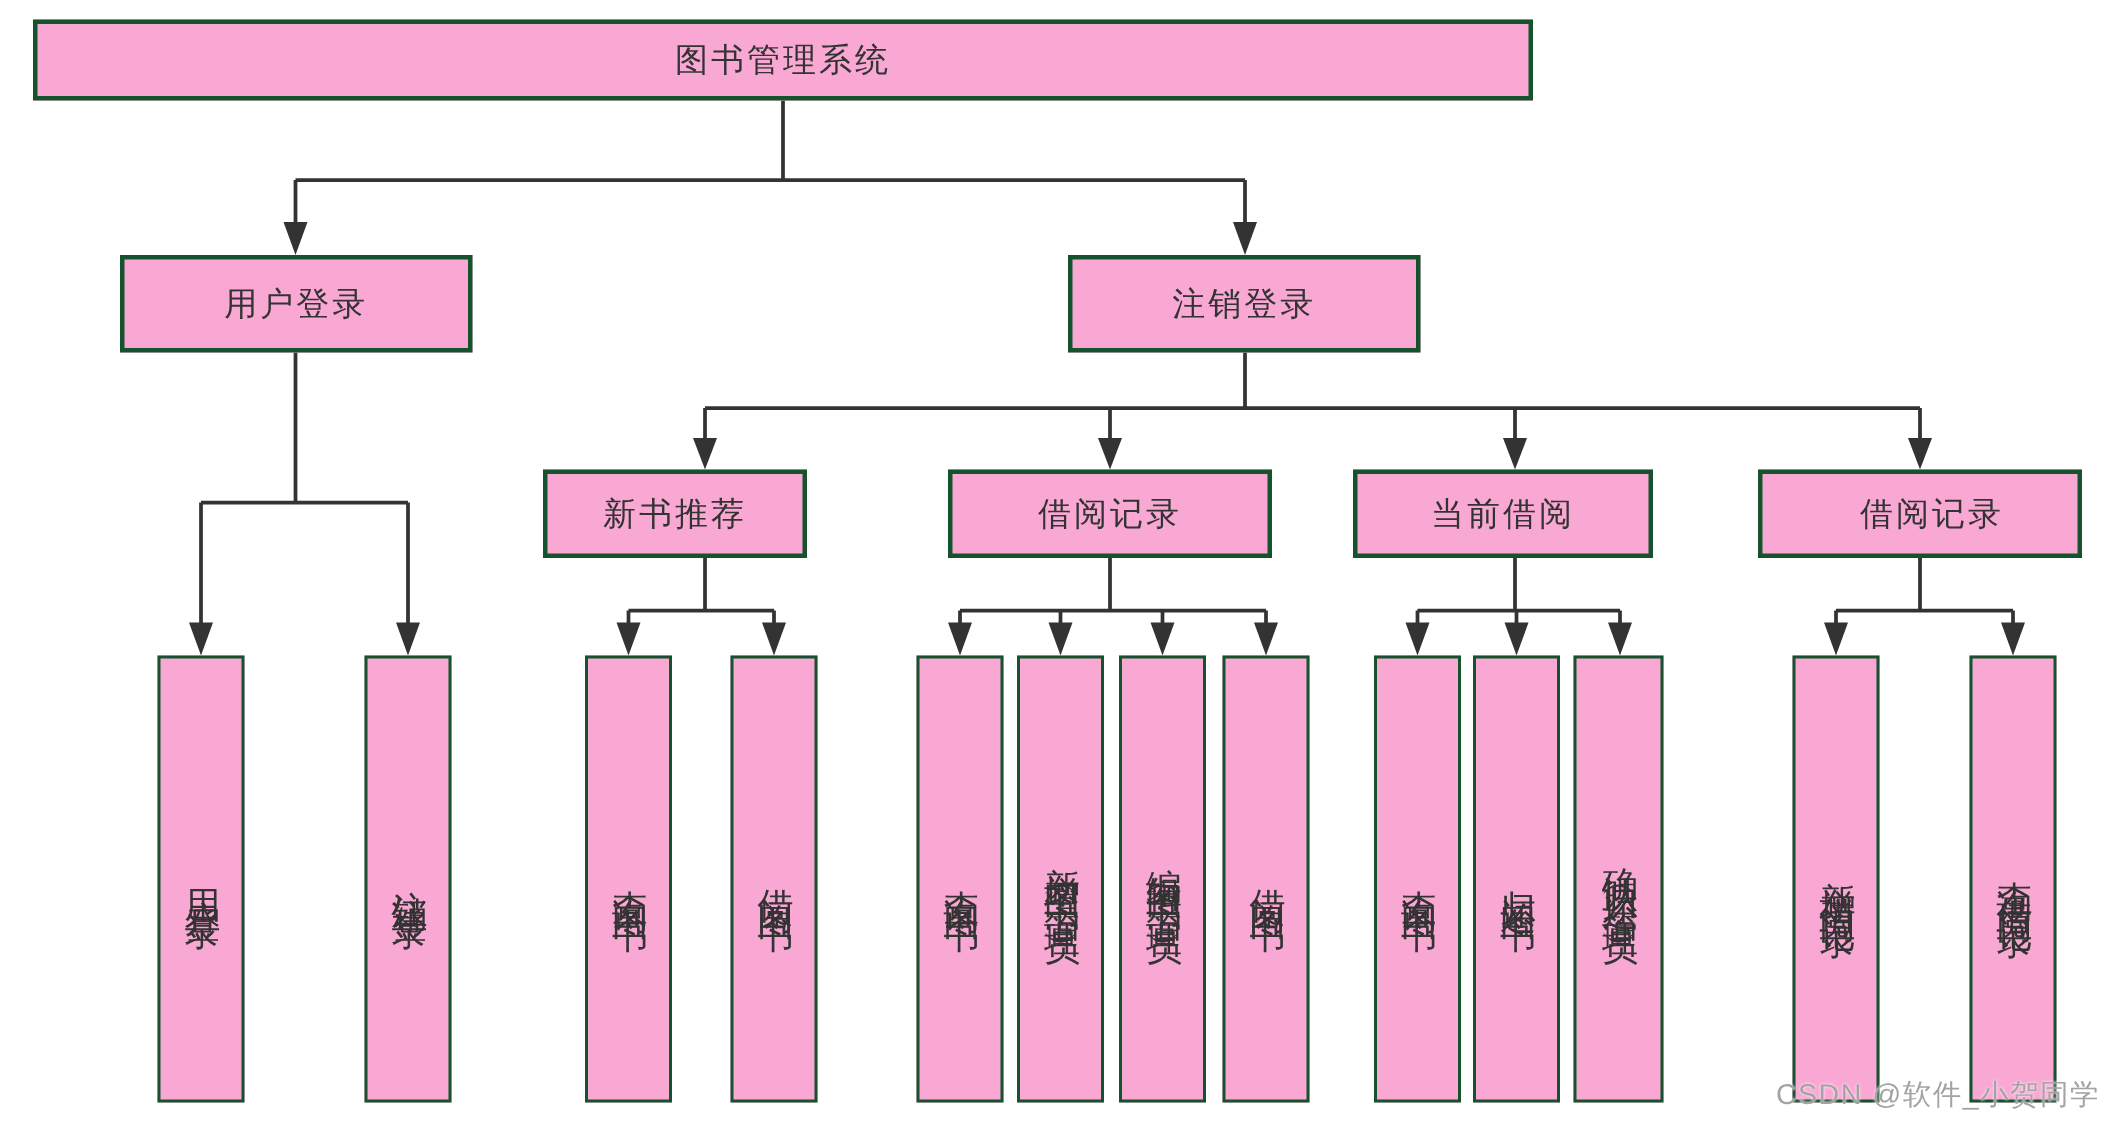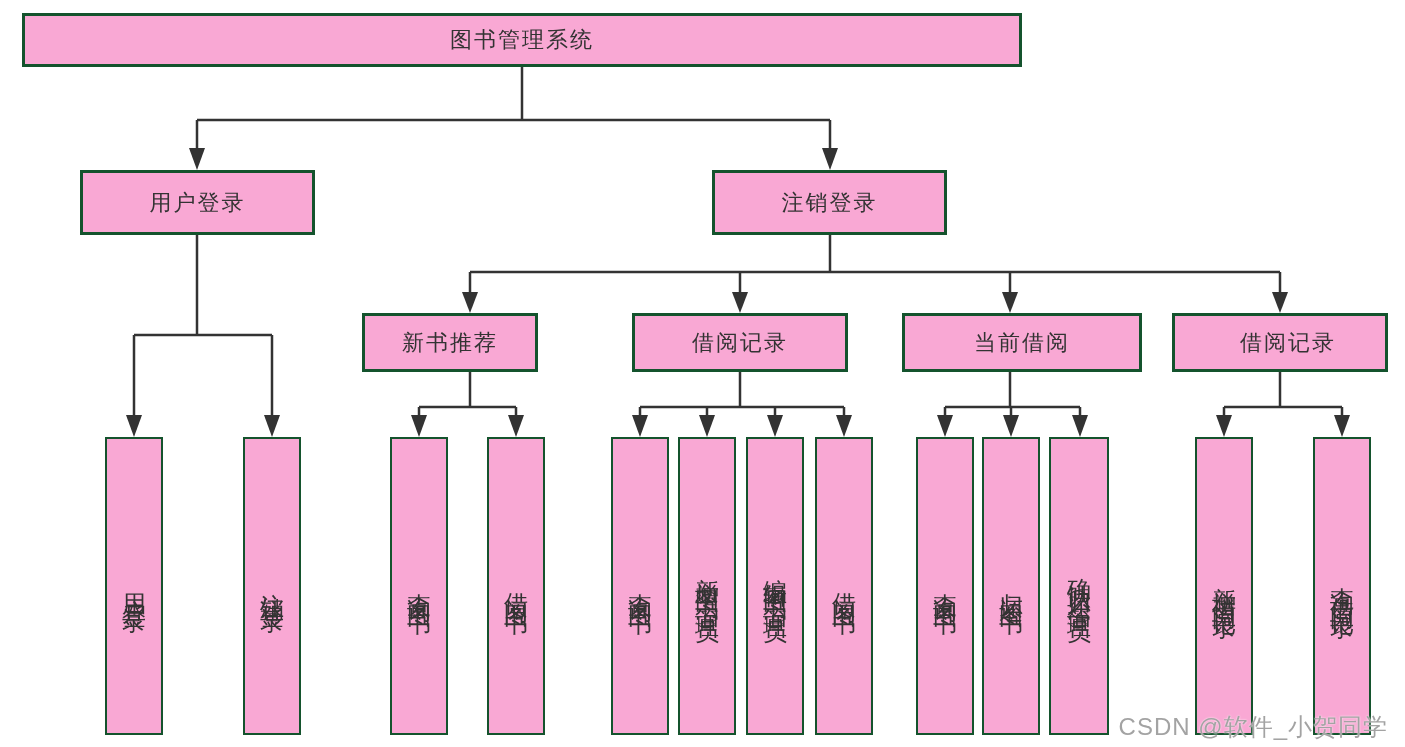--- a/index.html
+++ b/index.html
@@ -37,23 +37,23 @@
   .node.leaf { border-width: 2px; }
   .node.leaf span {
     writing-mode: vertical-rl;
     text-orientation: mixed;
     font-size: 24px;
     letter-spacing: 6px;
     line-height: 1;
   }
   .watermark {
     position: absolute;
-    right: 17px;
+    right: 5px;
     bottom: 4px;
-    font-size: 24px;
+    font-size: 19px;
     letter-spacing: 1px;
     color: #a3a3a3;
     text-shadow: 0 0 2px #ffffff;
     z-index: 5;
     white-space: nowrap;
   }
 </style>
 </head>
 <body>
 
@@ -138,21 +138,21 @@
   <div class="node hbox" style="left:712px; top:170px; width:235px; height:65px;">
     <span>注销登录</span>
   </div>
 
   <div class="node hbox" style="left:362px; top:313px; width:176px; height:59px;">
     <span>新书推荐</span>
   </div>
   <div class="node hbox" style="left:632px; top:313px; width:216px; height:59px;">
     <span>借阅记录</span>
   </div>
-  <div class="node hbox" style="left:902px; top:313px; width:240px; height:59px;">
+  <div class="node hbox" style="left:902px; top:313px; width:200px; height:59px;">
     <span>当前借阅</span>
   </div>
   <div class="node hbox" style="left:1172px; top:313px; width:216px; height:59px;padding-left:16px;">
     <span>借阅记录</span>
   </div>
 
   <div class="node leaf" style="left:105px; top:437px; width:58px; height:298px;">
     <span>用户登录</span>
   </div>
   <div class="node leaf" style="left:243px; top:437px; width:58px; height:298px;">

